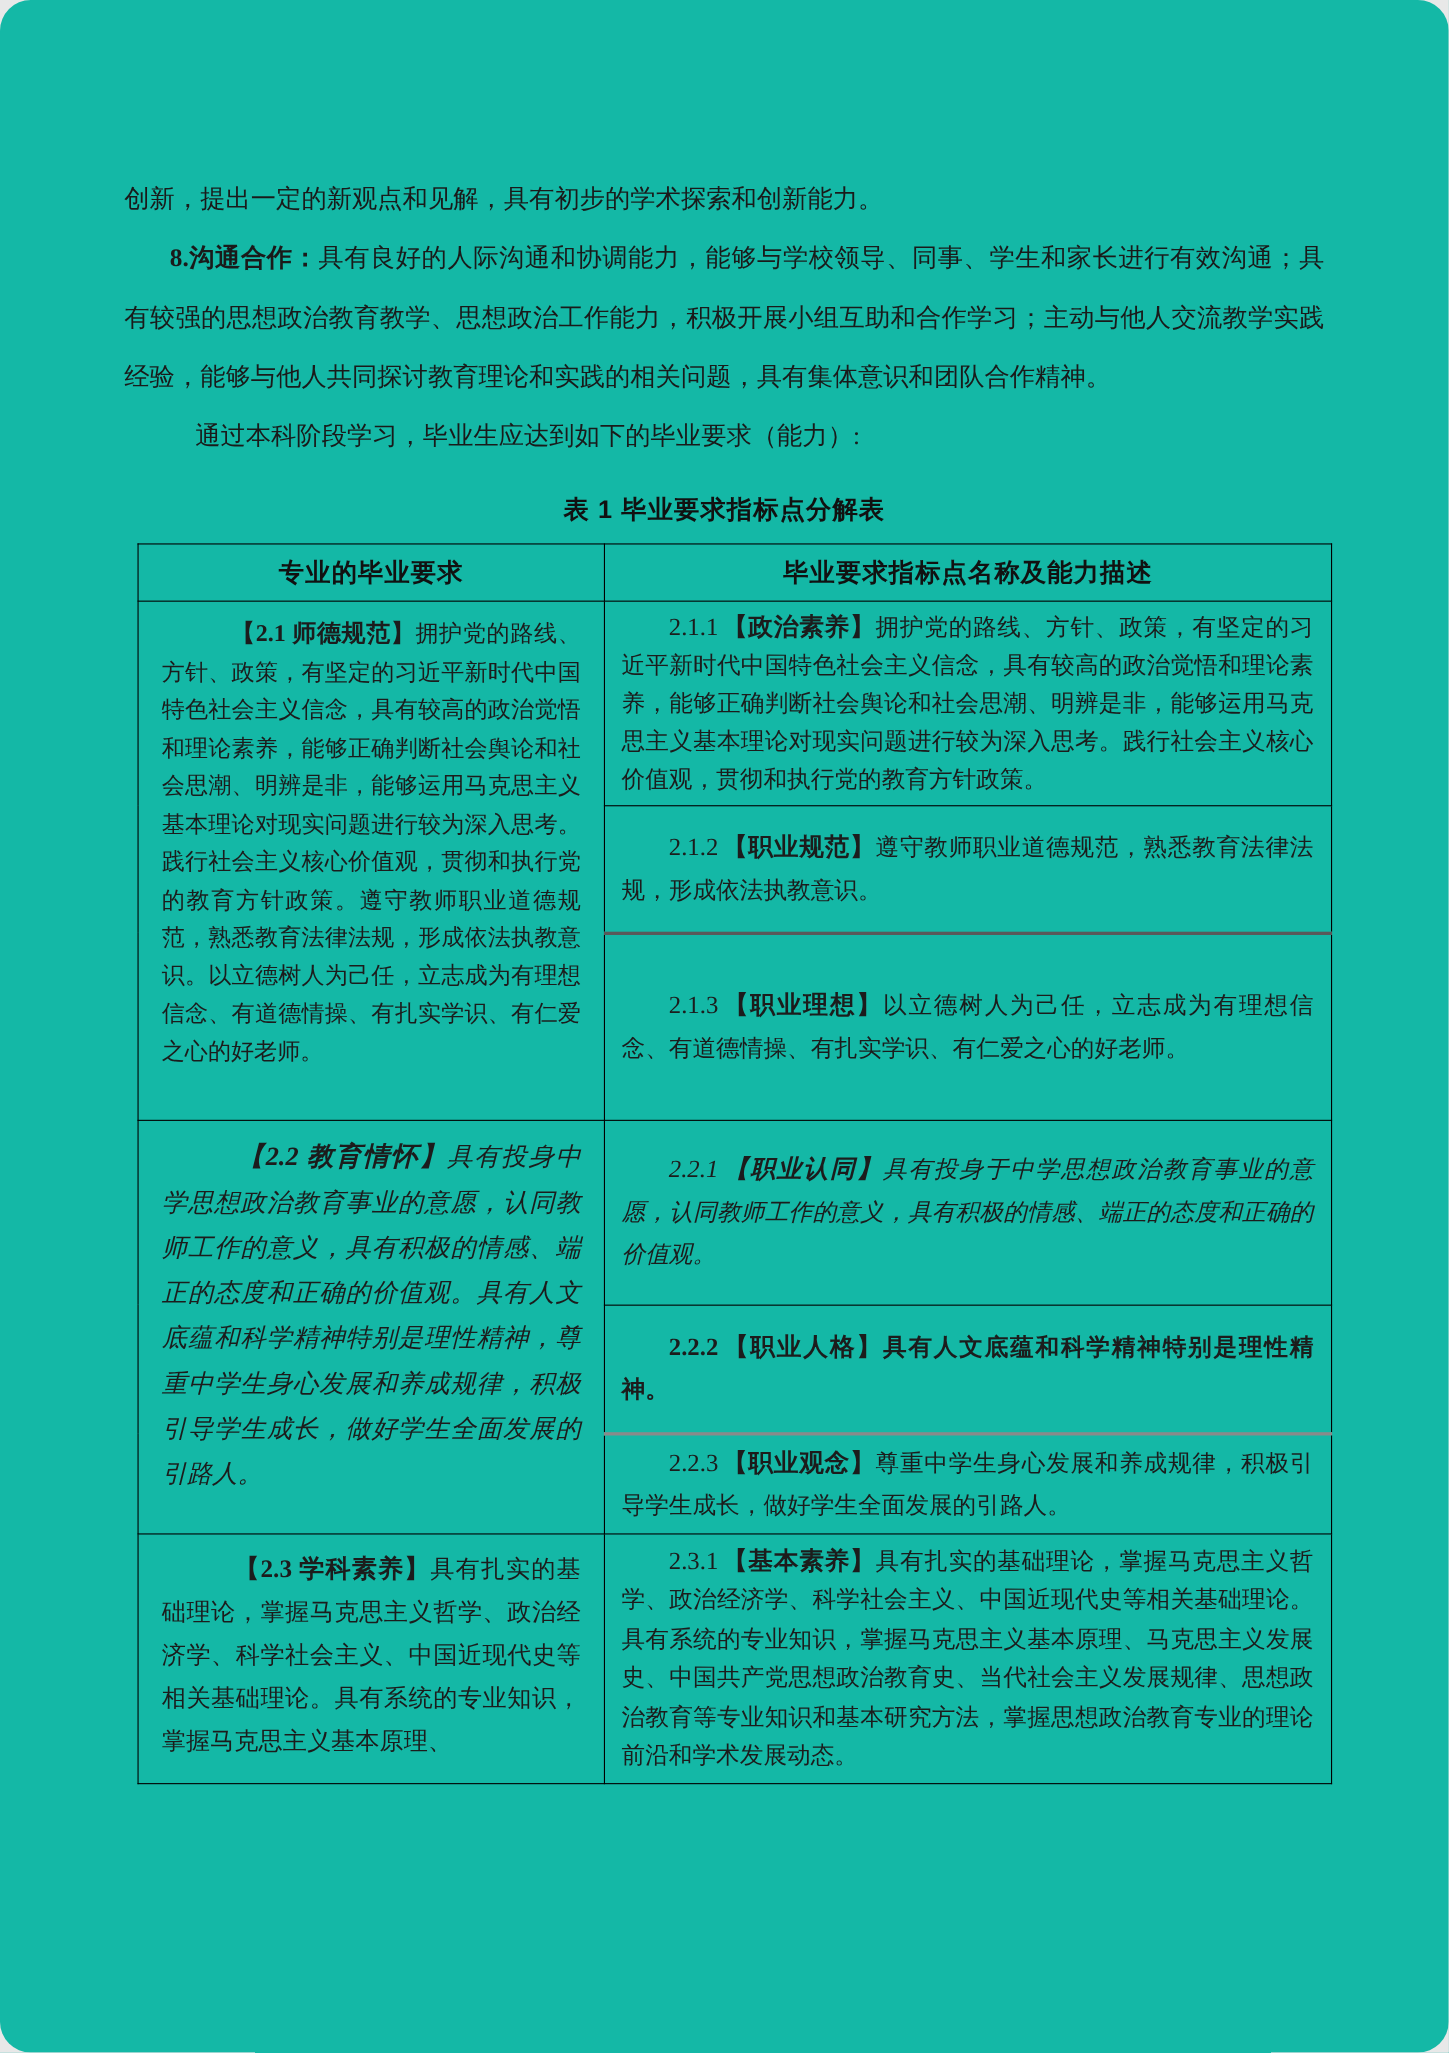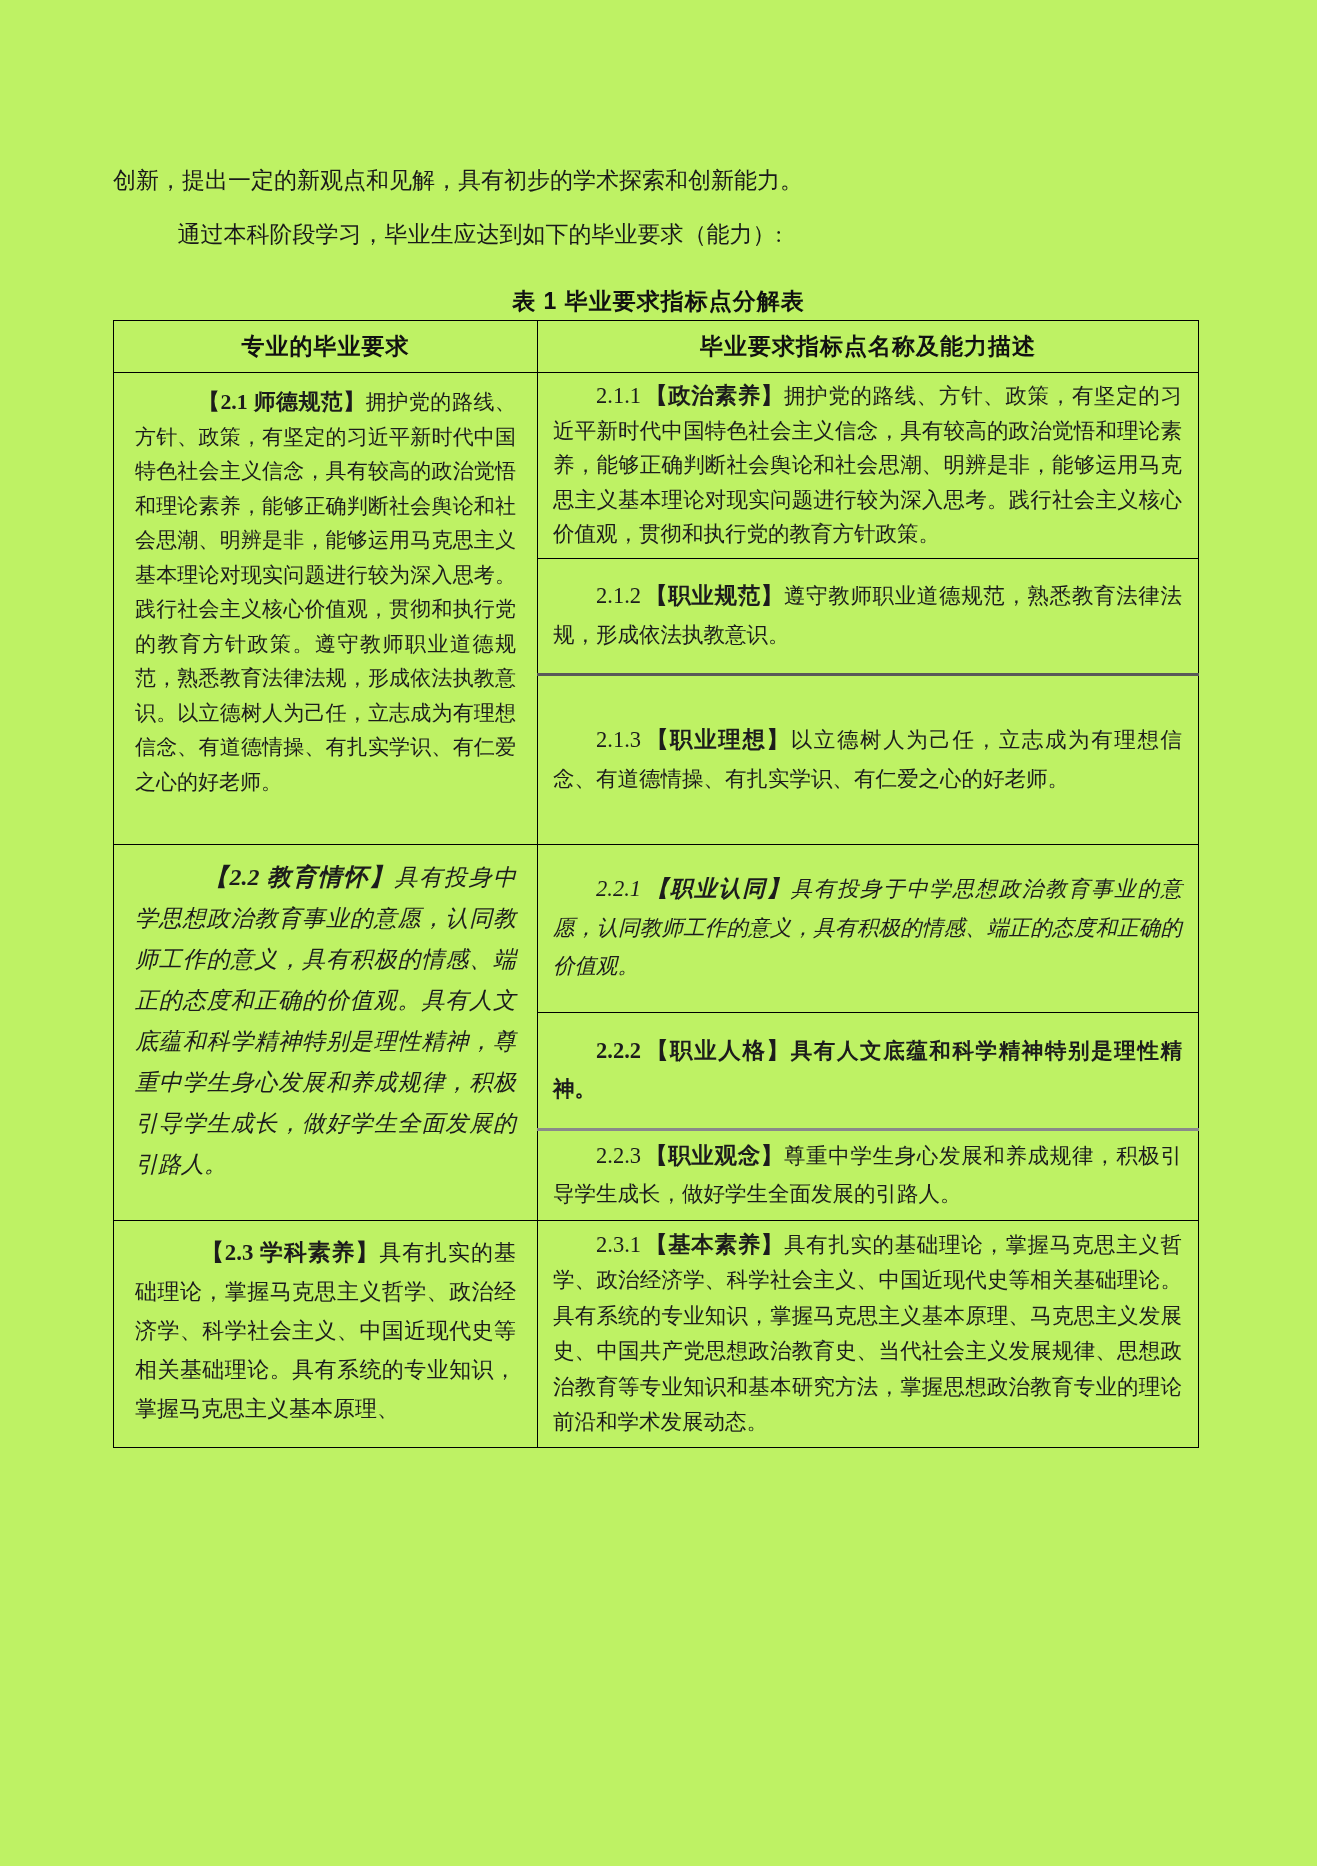--- a/index.html
+++ b/index.html
@@ -1,39 +1,40 @@
 <!DOCTYPE html>
 <html><head>
 <meta charset="utf-8">
 <style>
   html,body{margin:0;padding:0;background:#e8e8e8;}
   .page{
-    width:1317px;height:1866px;background:#bef264;margin:0 auto;
+    width:1317px;height:1866px;background:#14b8a6;margin:0 auto;
     position:relative;color:#111;
     font-family:"Liberation Serif","DejaVu Serif",serif;
     box-sizing:border-box;
     padding:154px 113px 0 113px;
+    border-radius:28px;
   }
   p{margin:0;}
   .body-p{
     font-size:23px;line-height:54px;text-align:justify;
     word-break:break-all;color:#1a1a1a;
   }
   .p2-indent{text-indent:1.8em;}
   .p3-indent{text-indent:2.8em;}
   .lead{font-weight:bold;}
   .caption{
     text-align:center;font-weight:bold;font-size:23px;
     margin-top:20px;line-height:38px;
     font-family:"Liberation Sans","DejaVu Sans",sans-serif;
     letter-spacing:1px;
   }
   table.grad{
     border-collapse:collapse;table-layout:fixed;
-    width:1085px;margin:0;
+    width:1085px;margin:12px;
   }
   table.grad col.c1{width:424px;}
   table.grad col.c2{width:661px;}
   table.grad th, table.grad td{
     border:1.5px solid #000;
     box-sizing:border-box;
     overflow:hidden;
   }
   table.grad th{
     height:52px;font-size:23px;font-weight:bold;
@@ -68,20 +69,21 @@
   tr.r213 td.indc{border-top:3px solid #595959;}
   tr.r223 td.indc{border-top:3px solid #8a8a8a;}
 </style>
 </head>
 <body>
 
 <div class="page">
 
   <p class="body-p">创新，提出一定的新观点和见解，具有初步的学术探索和创新能力。</p>
 
+  <p class="body-p p2-indent"><b class="lead">8.沟通合作：</b><span>具有良好的人际沟通和协调能力，能够与学校领导、同事、学生和家长进行有效沟通；具有较强的思想政治教育教学、思想政治工作能力，积极开展小组互助和合作学习；主动与他人交流教学实践经验，能够与他人共同探讨教育理论和实践的相关问题，具有集体意识和团队合作精神。</span></p>
 
   <p class="body-p p3-indent">通过本科阶段学习，毕业生应达到如下的毕业要求（能力）:</p>
 
   <p class="caption">表 1 毕业要求指标点分解表</p>
 
   <table class="grad">
     <colgroup>
         <col class="c1">
         <col class="c2">
       </colgroup>

